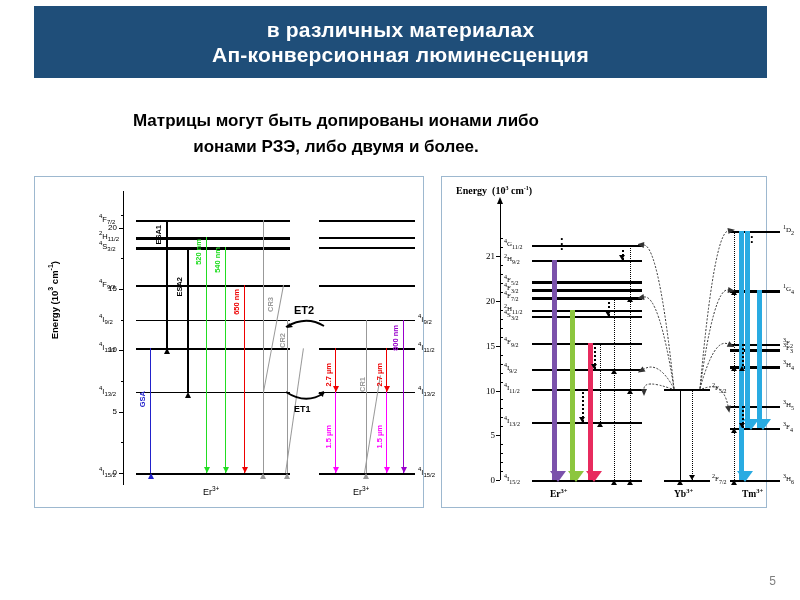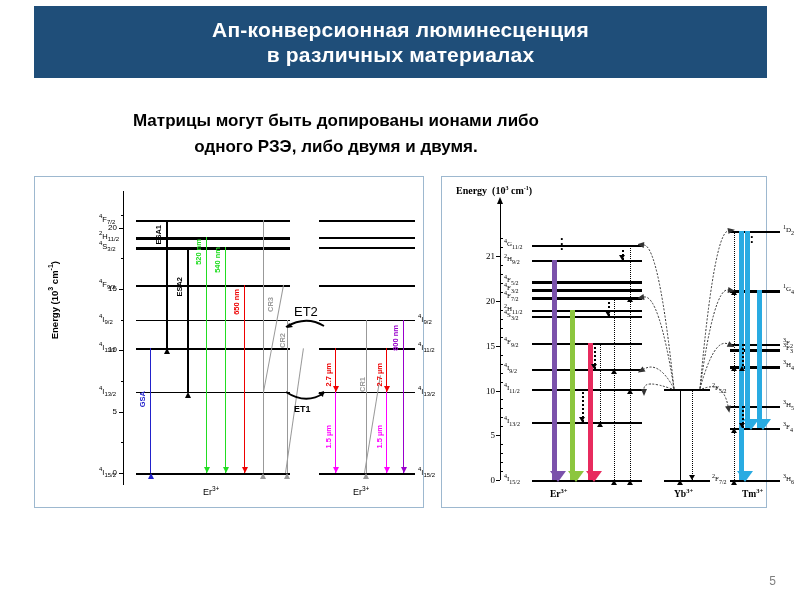--- a/index.html
+++ b/index.html
@@ -72,27 +72,27 @@
 
   #page-number{
     position:absolute; right:24px; bottom:12px;
     font-size:12px; color:#7f7f7f;
   }
 </style>
 </head>
 <body>
 
 <div id="title-banner">
+  <div class="tline">в различных материалах</div>
   <div class="tline">Ап-конверсионная люминесценция</div>
-  <div class="tline">в различных материалах</div>
 </div>
 
 <div id="subtitle">
   <div>Матрицы могут быть допированы ионами либо</div>
-  <div>одного РЗЭ, либо двумя и двумя.</div>
+  <div>ионами РЗЭ, либо двумя и более.</div>
 </div>
 
 <div class="fig-frame" id="fig-left">
   <div class="fig-inner" id="left-inner">
       <div id="axis-title-left" style="left: 12px; top: 84px;">Energy (10<sup style="font-size:7px">3</sup> cm<sup style="font-size:7px">-1</sup>)</div>
       <div class="axis" style="left: 88px; top: 14px; height: 294px;"></div>
       <div class="tick" style="left: 84px; top: 296px;"></div>
       <div class="tnum" style="left: 58px; top: 291px; width: 24px;">0</div>
       <div class="tick" style="left: 84px; top: 234.636px;"></div>
       <div class="tnum" style="left: 58px; top: 229.636px; width: 24px;">5</div>
@@ -183,21 +183,21 @@
       <div class="arrhead" style="left: 348.5px; top: 290px; border-left: 3.2px solid transparent; border-right: 3.2px solid transparent; border-top: 6px solid rgb(255, 0, 255);"></div>
       <div class="vlab" style="left: 341px; top: 248px; color: rgb(255, 0, 255);">1.5 µm</div>
       <div class="dotline" style="left: 368px; top: 228.5px;"></div>
       <div class="arr" style="left: 368px; top: 142.591px; height: 153.409px; background: rgb(153, 0, 204); width: 1.4px;"></div>
       <div class="arrhead" style="left: 365.5px; top: 290px; border-left: 3.2px solid transparent; border-right: 3.2px solid transparent; border-top: 6px solid rgb(153, 0, 204);"></div>
       <div class="vlab" style="left: 357px; top: 148px; color: rgb(153, 0, 204);">800 nm</div>
       <div style="position: absolute; left: 248px; top: 137.591px;"><svg width="46" height="16" viewBox="0 0 46 16">
           <path d="M3 12 Q23 0 41 11" fill="none" stroke="#000" stroke-width="1.8"></path>
           <polygon points="4,13 10,12 6,8" fill="#000"></polygon>
         </svg></div>
-      <div style="position: absolute; left: 259px; top: 126.591px; font-size: 13px; font-weight: normal;">ET2</div>
+      <div style="position: absolute; left: 259px; top: 126.591px; font-size: 11px; font-weight: bold;">ET2</div>
       <div style="position: absolute; left: 248px; top: 212px;"><svg width="46" height="16" viewBox="0 0 46 16">
           <path d="M3 3 Q23 16 41 4" fill="none" stroke="#000" stroke-width="1.8"></path>
           <polygon points="41,2 35,4 40,8" fill="#000"></polygon>
         </svg></div>
       <div style="position: absolute; left: 259px; top: 227px; font-size: 9px; font-weight: bold;">ET1</div>
       <div class="ion" style="left: 168px; top: 308px;">Er<sup>3+</sup></div>
       <div class="ion" style="left: 318px; top: 308px;">Er<sup>3+</sup></div>
     </div>
 </div>
 

